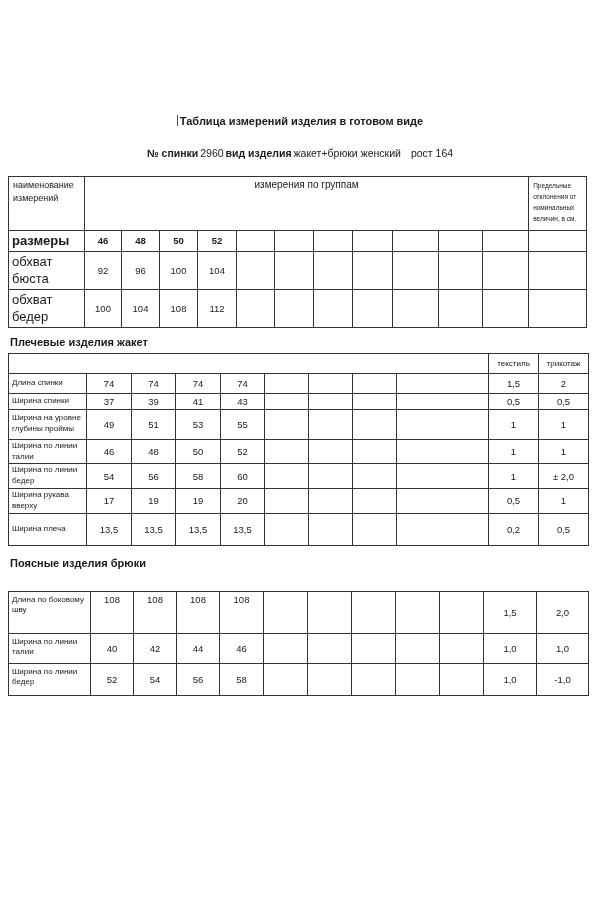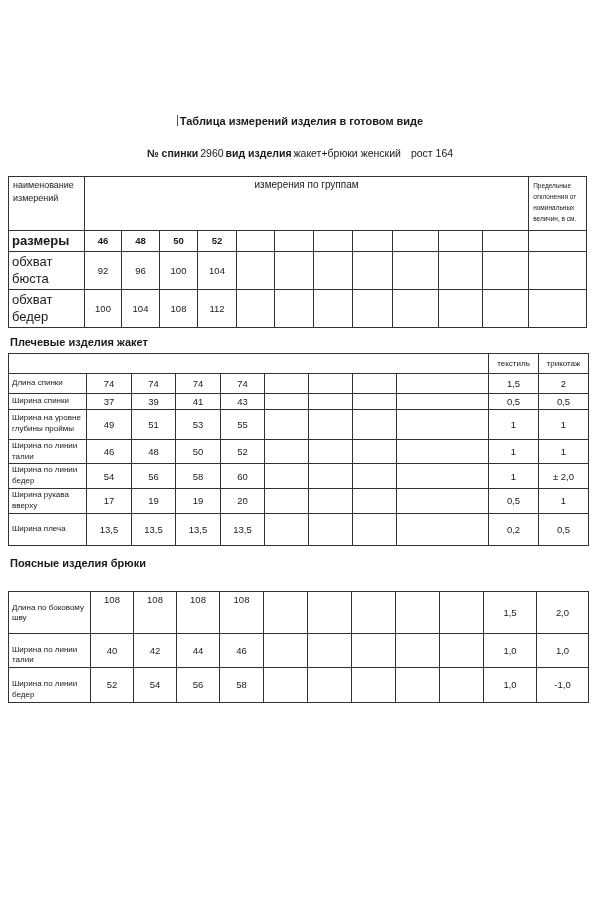--- a/index.html
+++ b/index.html
@@ -27,21 +27,21 @@
   .t1 .name-h { font-size:9px; text-align:left; padding:2px 4px; line-height:1.45; font-weight:normal; }
   .t1 .groups-h { font-size:10px; padding-top:2px; font-weight:normal; }
   .t1 .dev-h { font-size:6.5px; text-align:left; padding:3px 3px 0 4px; line-height:1.7; font-weight:normal; }
 
   .sec { margin:8px 0 0 10px; font-size:11px; font-weight:bold; }
   .t2 { margin-top:5px; width:580px; }
   .t2 .hdr2 td { height:20px; font-size:8px; }
 
   .sec3 { margin-top:11px; }
   .t3 { margin-top:22px; width:580px; }
-  .t3 td.lbl { vertical-align:top; padding-top:11px; }
+  .t3 td.lbl { vertical-align:top; padding-top:3px; }
   .t3 tr.toprow td.val { vertical-align:top; padding-top:2px; }
   .t3 tr.toprow td.devv { vertical-align:middle; padding-top:0; }
 </style>
 </head>
 <body>
 
 <div class="title"><span class="cursor"></span><span>Таблица измерений изделия в готовом виде</span></div>
 
 <div class="subtitle">
   <span class="b">№ спинки</span><span>2960</span><span class="b">вид изделия</span><span>жакет+брюки женский</span><span class="height-gap">рост 164</span>

